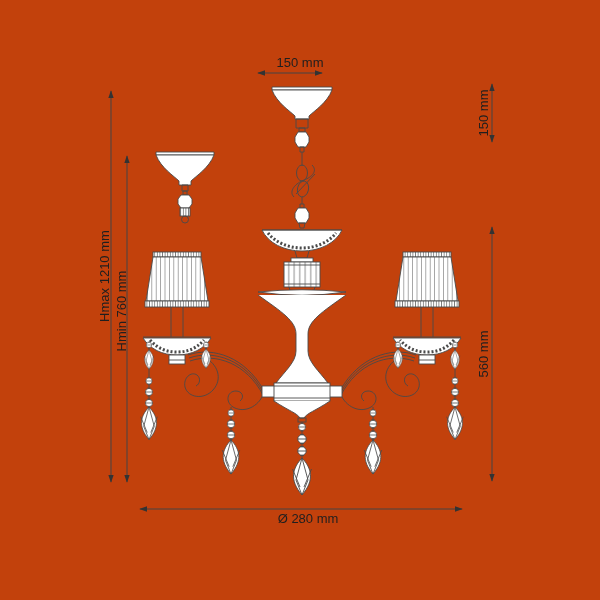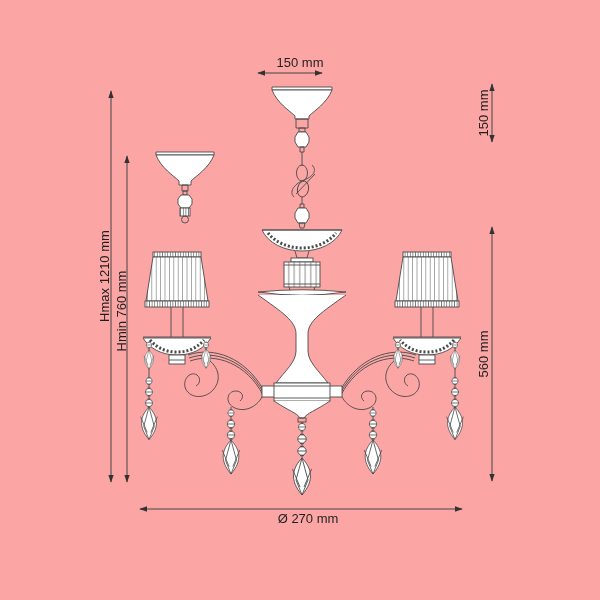--- a/index.html
+++ b/index.html
@@ -1,16 +1,16 @@
 <!DOCTYPE html>
 <html><head>
 <meta charset="utf-8">
 <style>
   html,body{margin:0;padding:0;background:#fff;}
-  #stage{position:relative;width:600px;height:600px;background:#fca5a5;overflow:hidden;
+  #stage{position:relative;width:600px;height:600px;background:#c2410c;overflow:hidden;
          font-family:"Liberation Sans",sans-serif;}
   #art{position:absolute;left:0;top:0;}
   .dim-label{position:absolute;font-size:13px;line-height:1;color:#1f1f1f;white-space:nowrap;}
   .h{transform:translate(-50%,-50%);}
   .v{transform:translate(-50%,-50%) rotate(-90deg);}
 </style>
 </head>
 <body>
 
 <div id="stage">
@@ -172,15 +172,15 @@
       <use href="#dropLG" transform="translate(302,458)"></use>
     </g>
   </g>
 </svg>
 
 <div class="dim-label h" style="left:300px;top:62px;">150 mm</div>
 <div class="dim-label v" style="left:483px;top:113px;">150 mm</div>
 <div class="dim-label v" style="left:104px;top:276px;">Hmax 1210 mm</div>
 <div class="dim-label v" style="left:121px;top:311px;">Hmin 760 mm</div>
 <div class="dim-label v" style="left:483px;top:354px;">560 mm</div>
-<div class="dim-label h" style="left:308px;top:518px;">Ø 270 mm</div>
+<div class="dim-label h" style="left:308px;top:518px;">Ø 280 mm</div>
 
 </div>
 
 </body></html>

